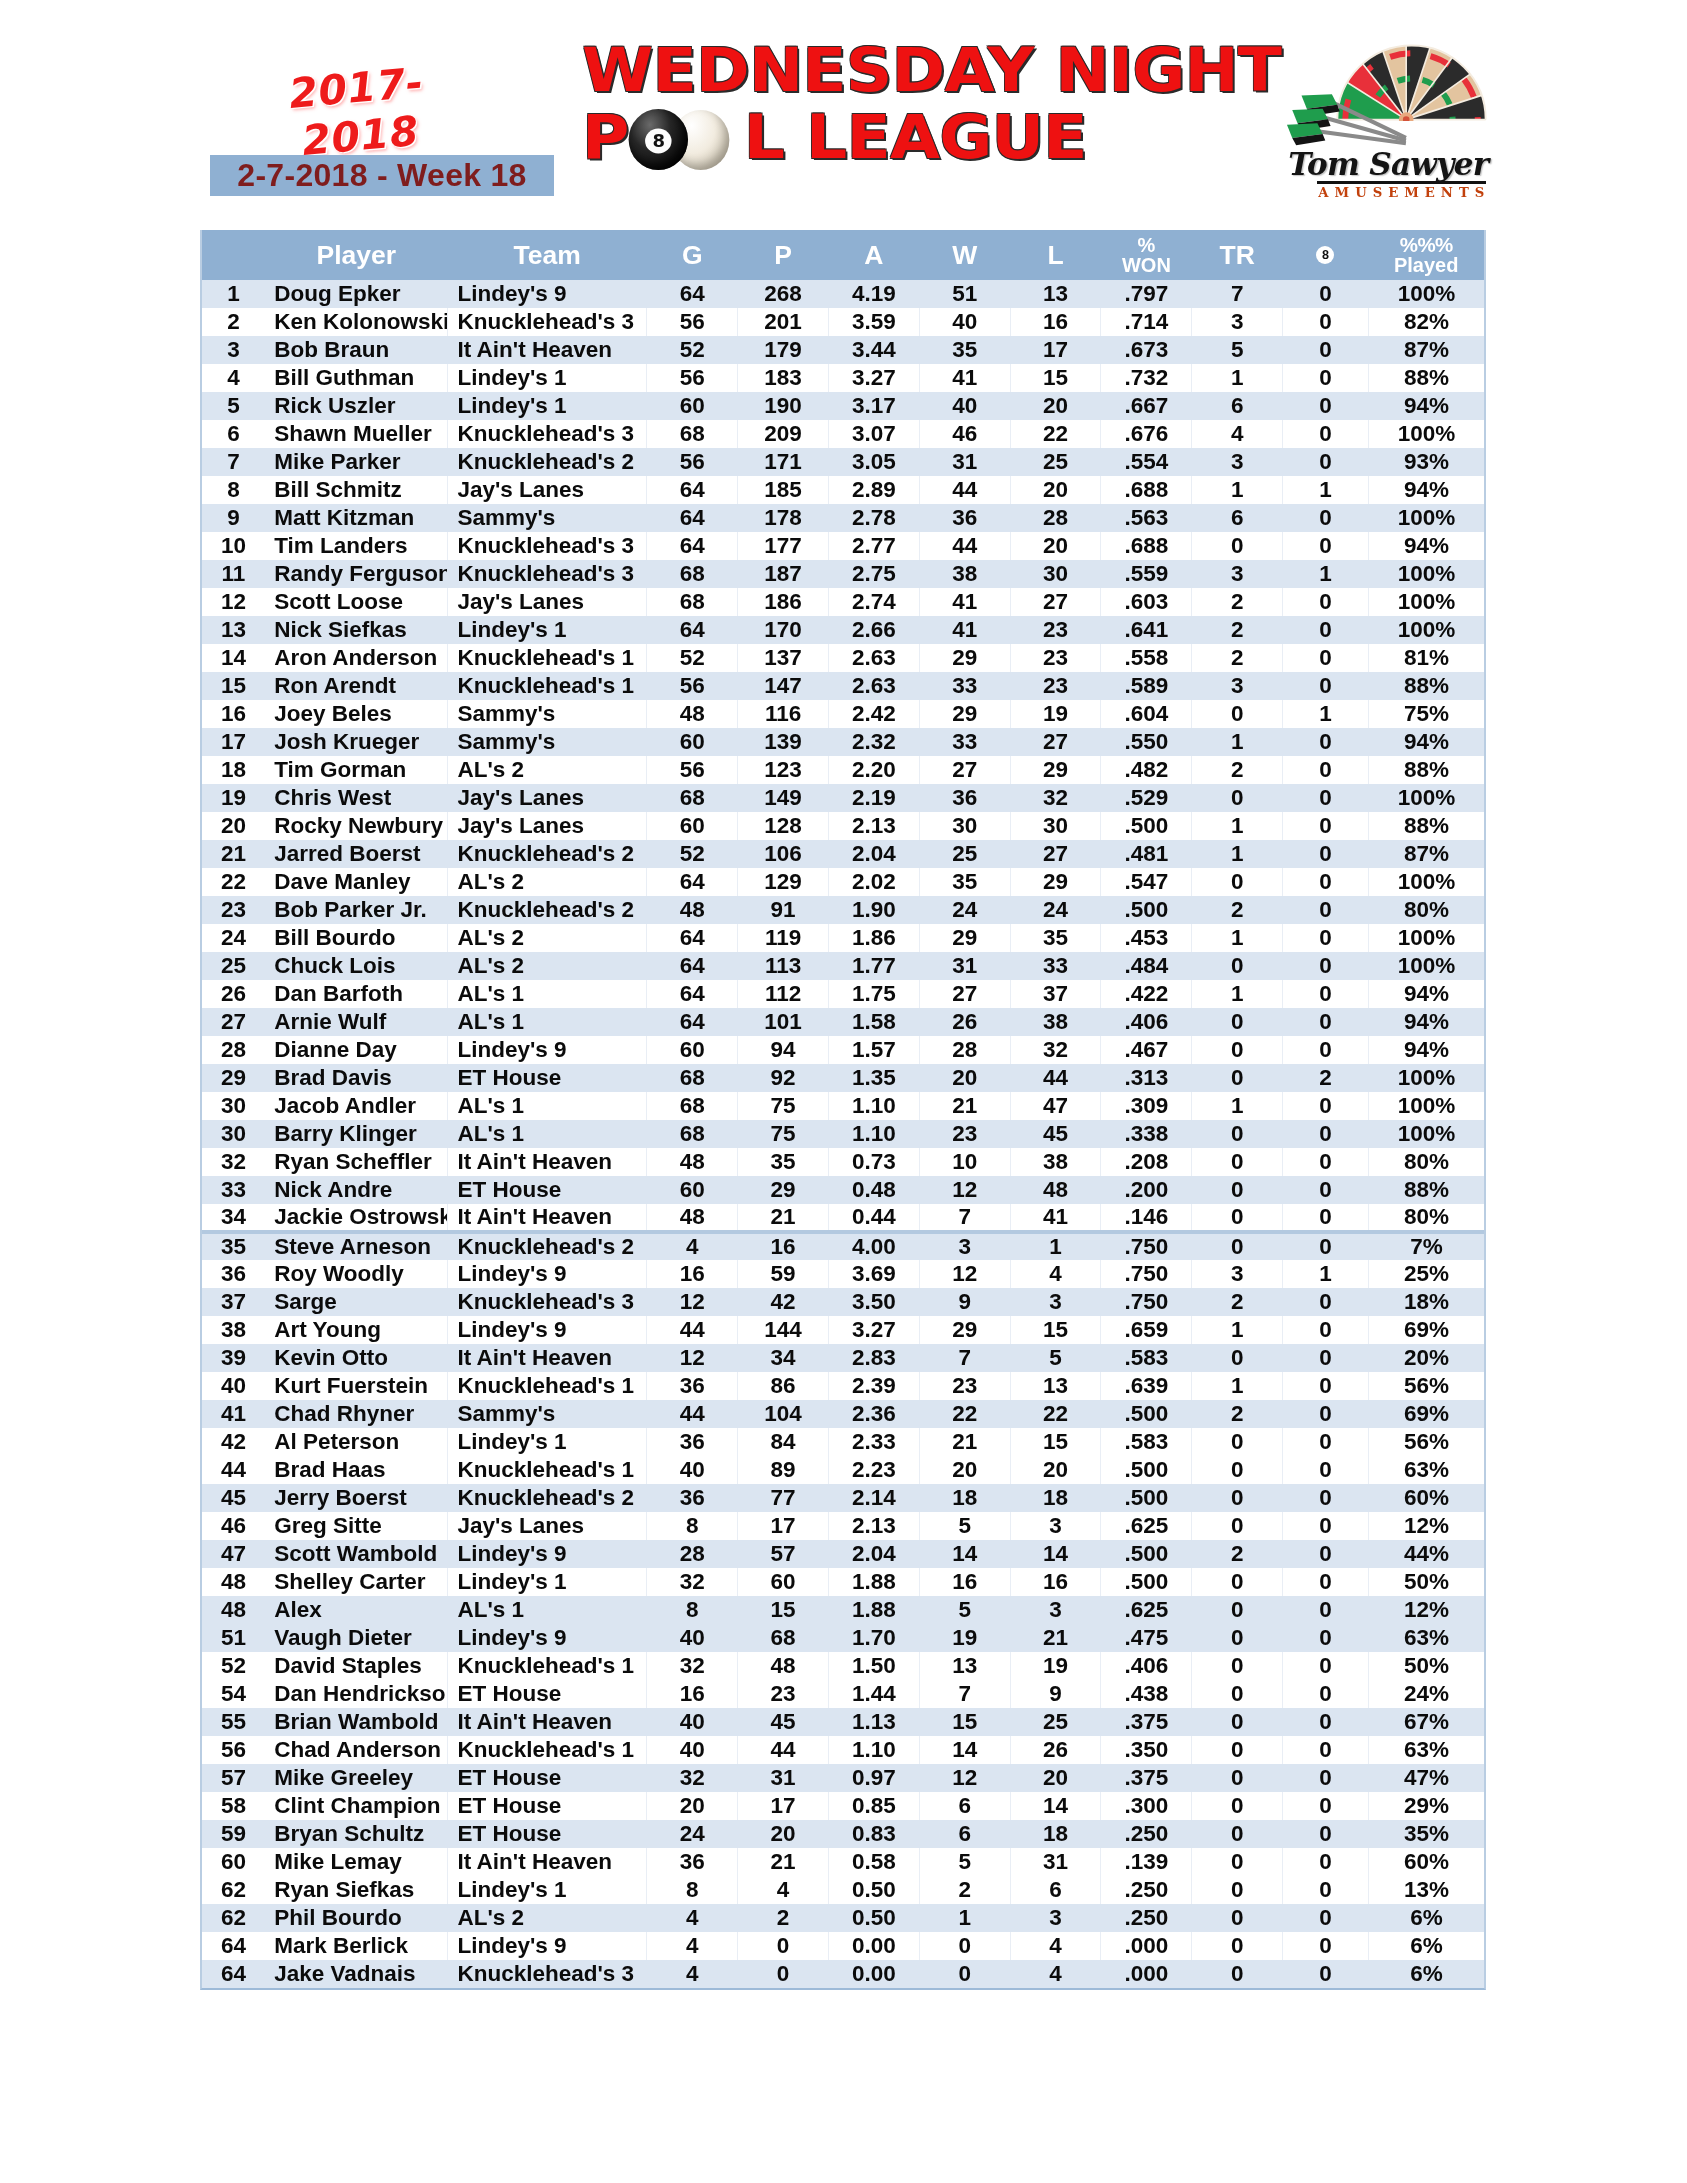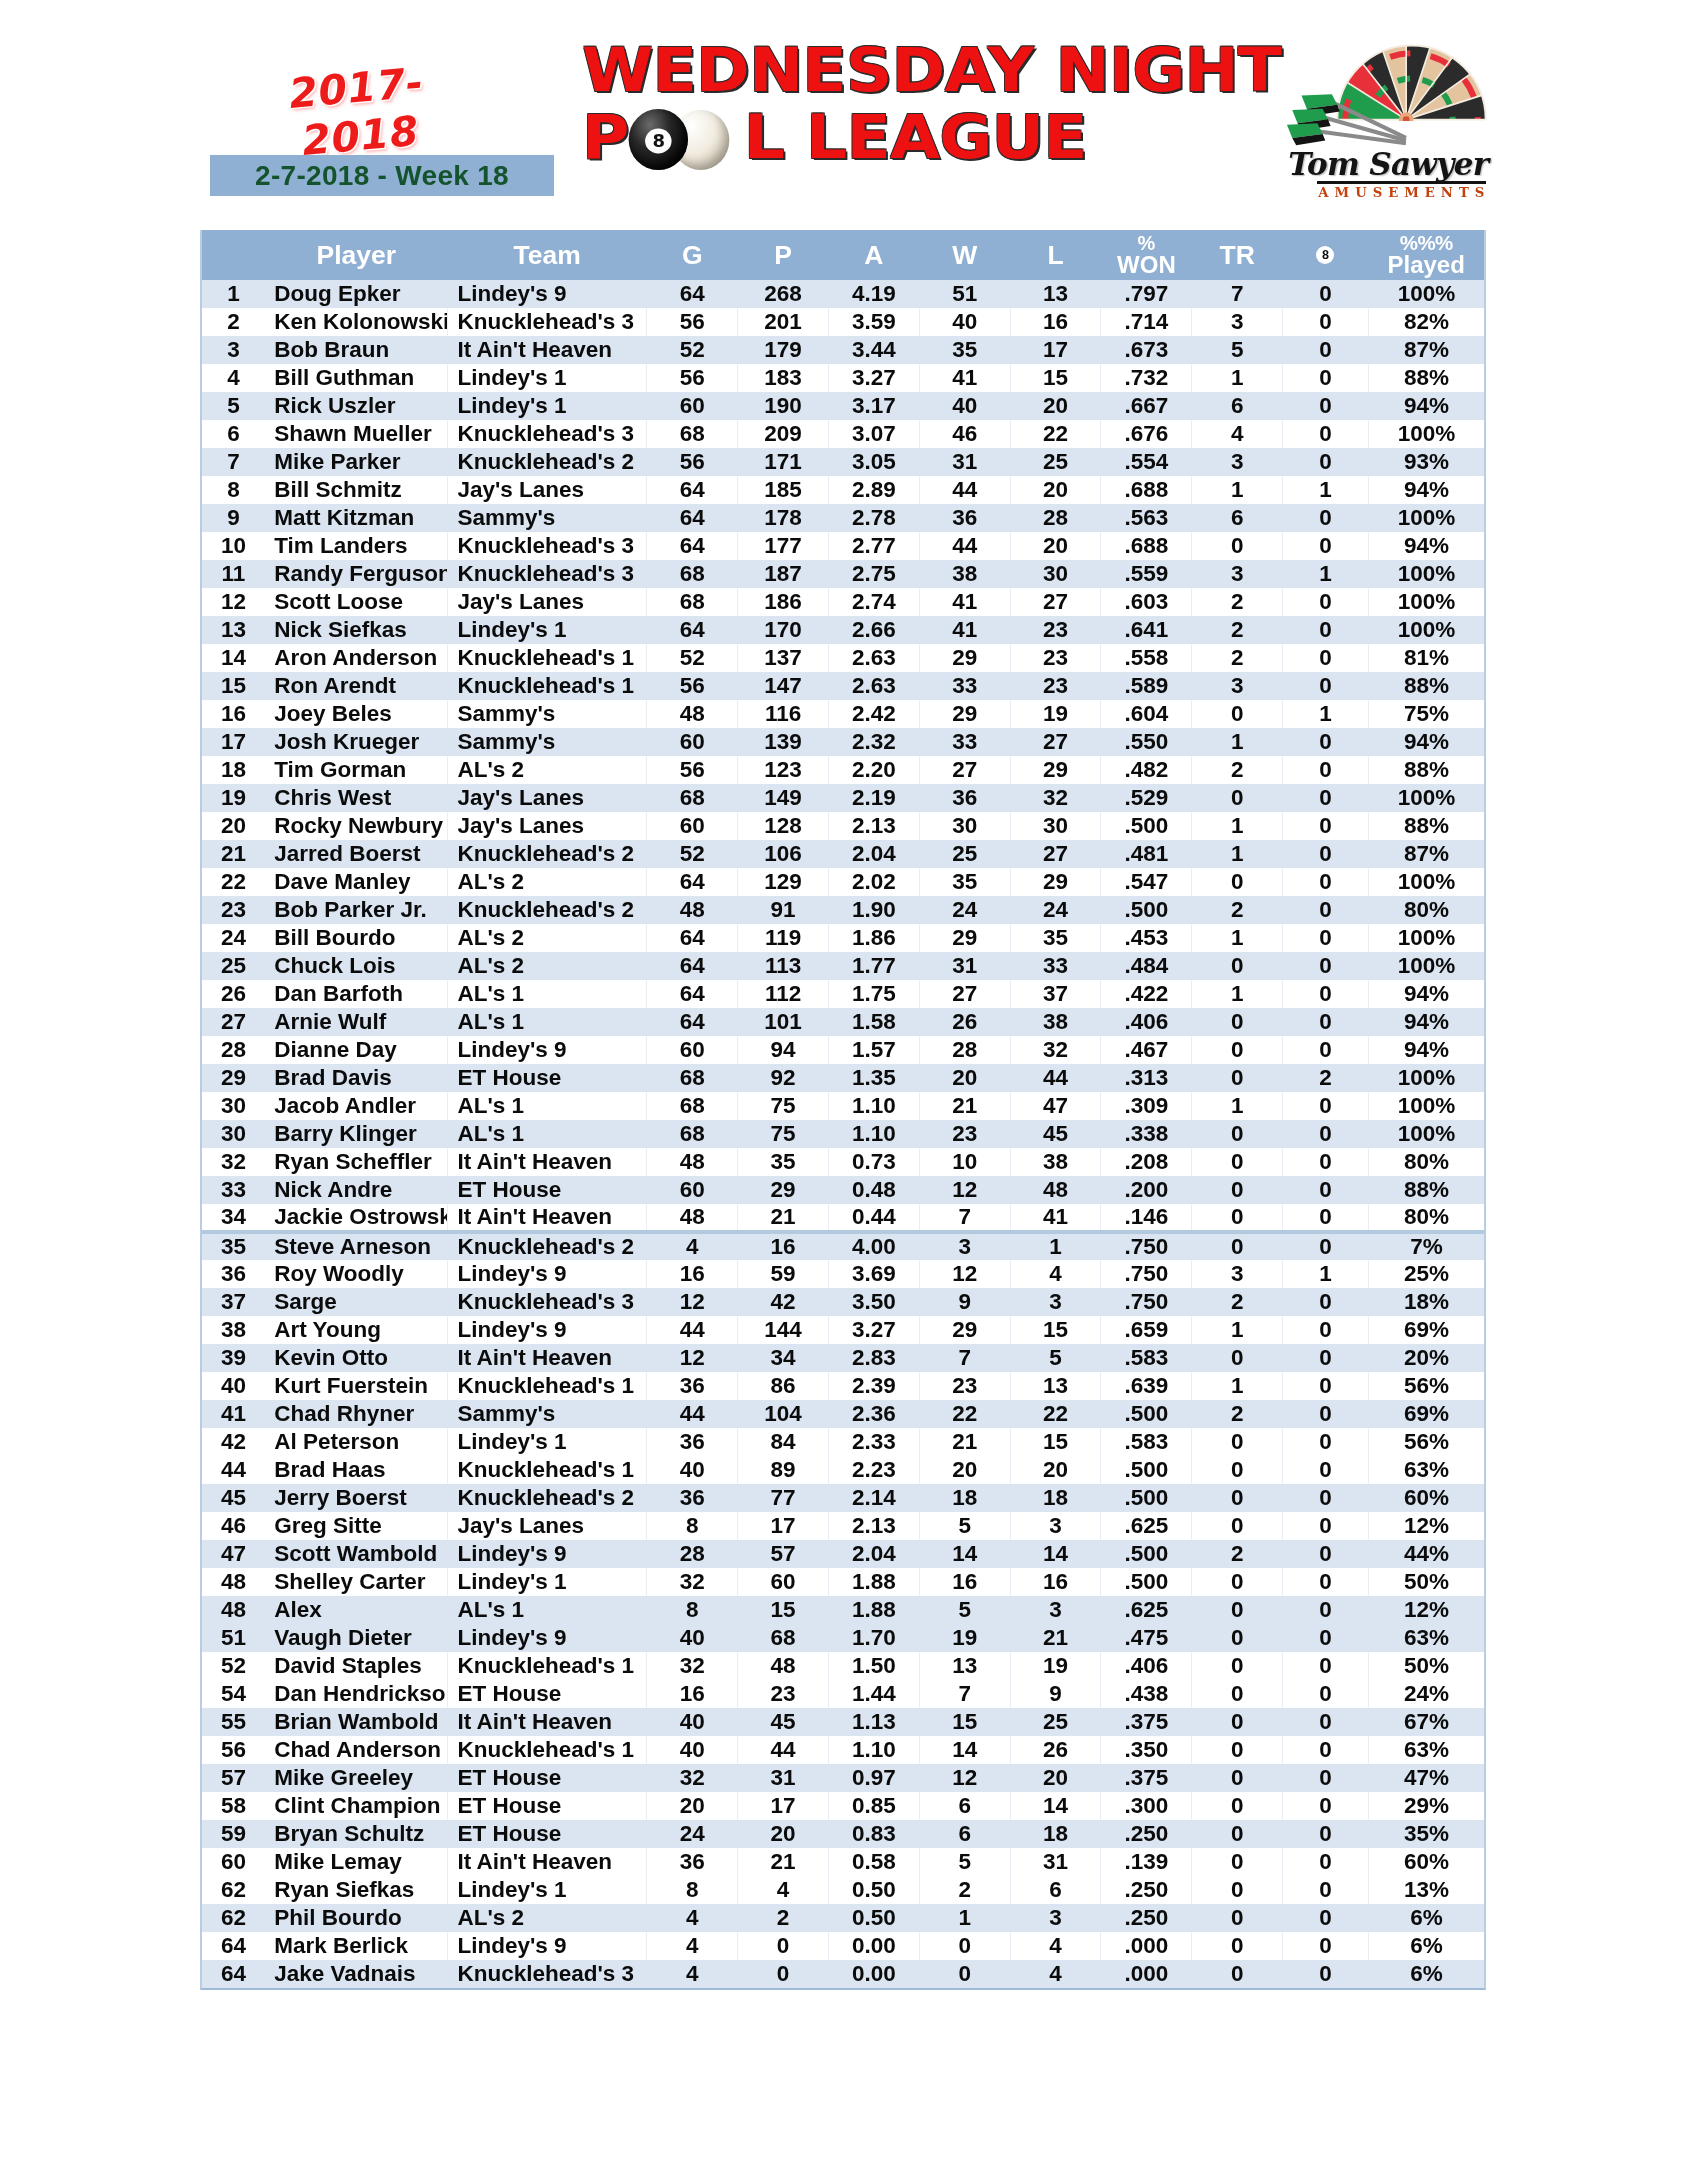--- a/index.html
+++ b/index.html
@@ -52,22 +52,22 @@
     paint-order: stroke fill;
   }
 
   .week-banner {
     position: absolute;
     left: 210px;
     top: 155px;
     width: 344px;
     height: 41px;
     background: #8fb0d2;
-    color: #14532d;
-    font-size: 28px;
+    color: #7f1d1d;
+    font-size: 32px;
     font-weight: bold;
     display: flex;
     align-items: center;
     justify-content: center;
     letter-spacing: 0.3px;
   }
 
   .title-block {
     position: absolute;
     left: 582px;
@@ -234,21 +234,21 @@
   thead th.played-h { width: 112px; }
 
   .two-line {
     display: flex;
     flex-direction: column;
     align-items: center;
     justify-content: center;
     line-height: 1.0;
   }
   .two-line .small-top { font-size: 20px; }
-  .two-line .small-bot { font-size: 24px; }
+  .two-line .small-bot { font-size: 20px; }
   .two-line .pct-top { font-size: 20.5px; letter-spacing: -0.7px; }
 
   .eight-ball-hdr {
     width: 40px; height: 45px;
     border-radius: 50%;
     background: radial-gradient(ellipse at 36% 26%, #777 0%, #2b2b2b 36%, #0a0a0a 78%, #000 100%);
     position: relative;
     margin: 0 auto;
     box-shadow: inset -2.6px -3.3px 6px rgba(0,0,0,0.65);
   }

